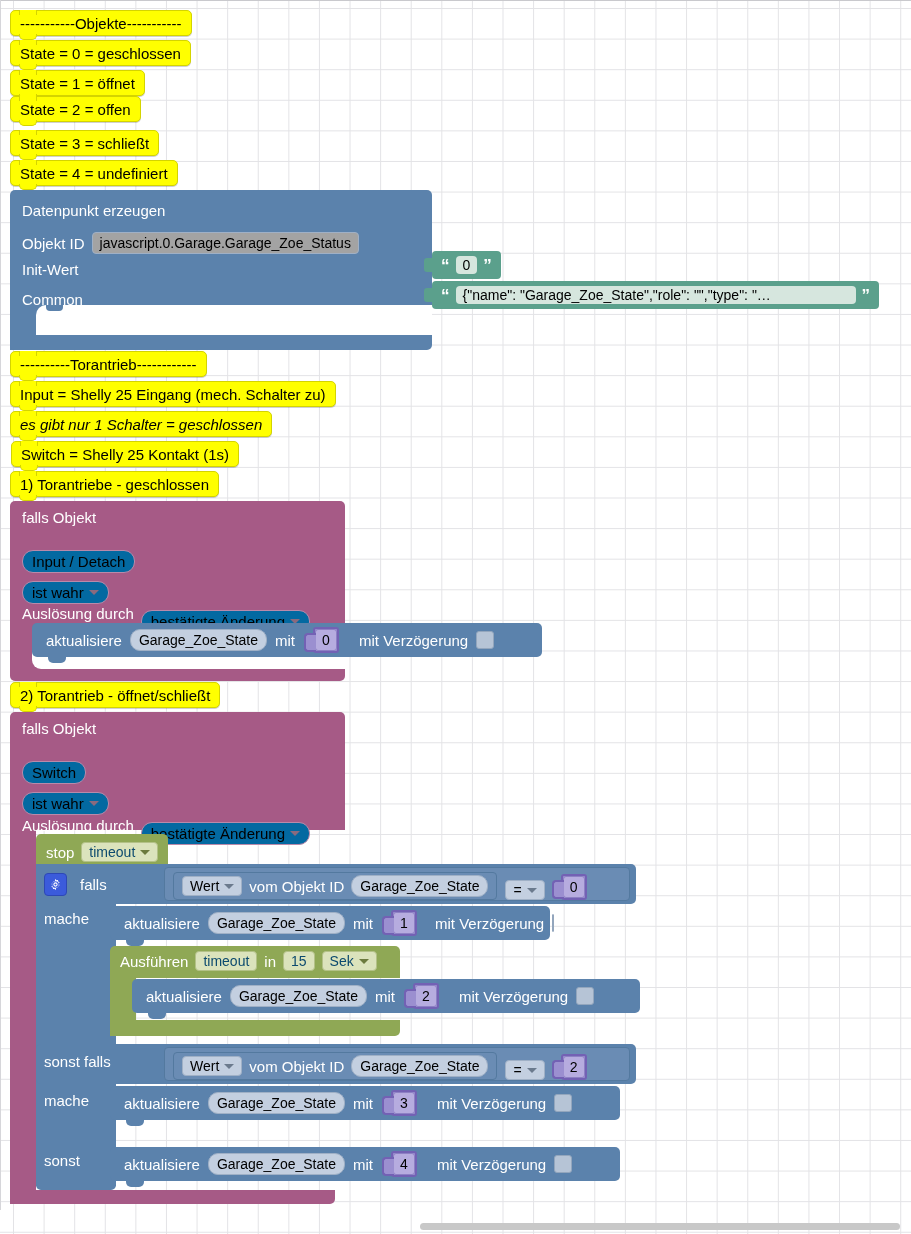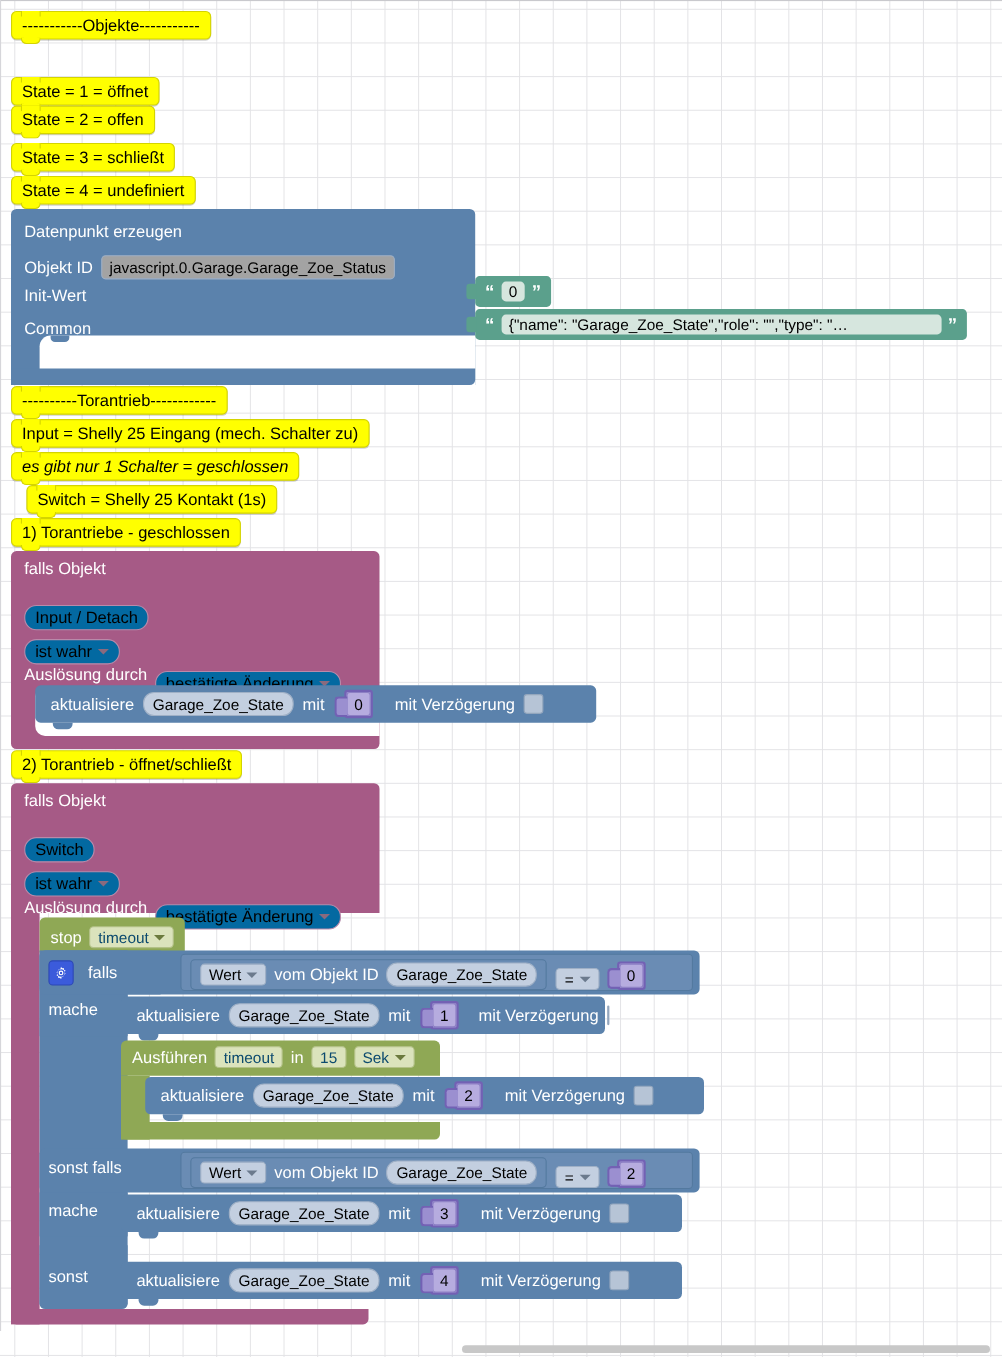--- a/index.html
+++ b/index.html
@@ -184,20 +184,23 @@
 <body>
 
 <div id="workspace">
 
   <div id="top-rule"></div>
   <div id="left-rule"></div>
 
   <div class="cmt" style="left:10px;top:10px;">
     <span>-----------Objekte-----------</span>
   </div>
+  <div class="cmt" style="left:10px;top:40px;">
+    <span>State = 0 = geschlossen</span>
+  </div>
   <div class="cmt" style="left:10px;top:70px;">
     <span>State = 1 = öffnet</span>
   </div>
   <div class="cmt" style="left:10px;top:96px;">
     <span>State = 2 = offen</span>
   </div>
   <div class="cmt" style="left:10px;top:130px;">
     <span>State = 3 = schließt</span>
   </div>
   <div class="cmt" style="left:10px;top:160px;">
@@ -238,21 +241,21 @@
 
   <div class="cmt" style="left:10px;top:351px;">
     <span>----------Torantrieb------------</span>
   </div>
   <div class="cmt" style="left:10px;top:381px;">
     <span>Input = Shelly 25 Eingang (mech. Schalter zu)</span>
   </div>
   <div class="cmt" style="left:10px;top:411px;font-style:italic;">
     <span>es gibt nur 1 Schalter = geschlossen</span>
   </div>
-  <div class="cmt" style="left:24px;top:441px;">
+  <div class="cmt" style="left:11px;top:441px;">
     <span>Switch = Shelly 25 Kontakt (1s)</span>
   </div>
   <div class="cmt" style="left:10px;top:471px;">
     <span>1) Torantriebe - geschlossen</span>
   </div>
 
   <div class="trigger" style="left:10px;top:501px;width:335px;height:180px;">
     <div style="position:absolute;left:12px;top:8px;">
       <span class="lbl w">falls Objekt</span>
     </div>

